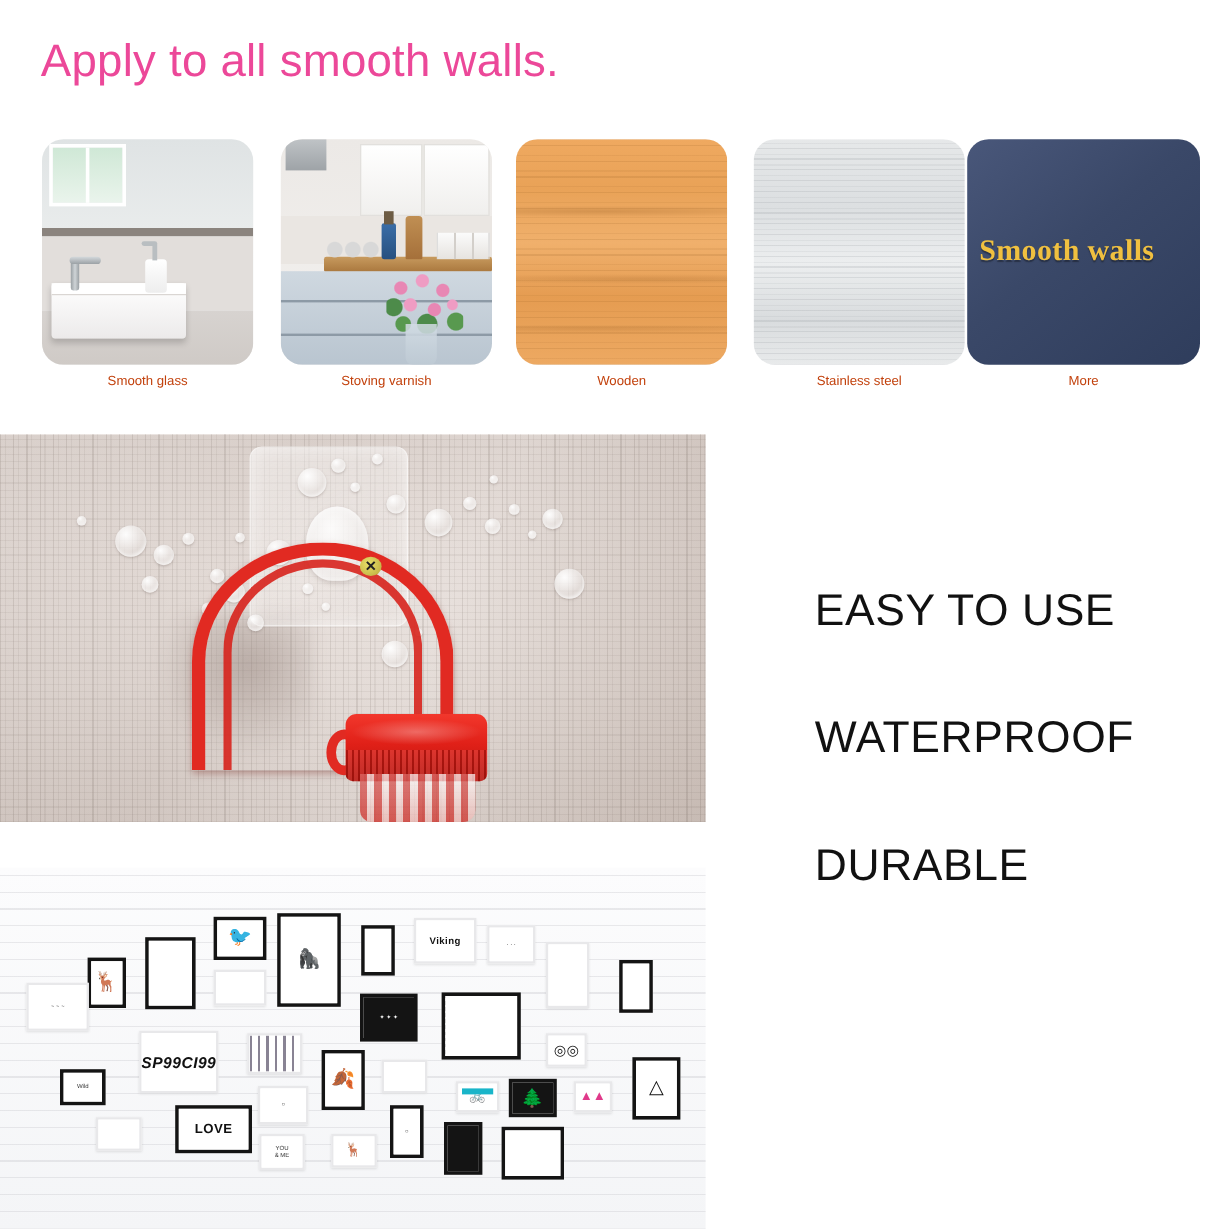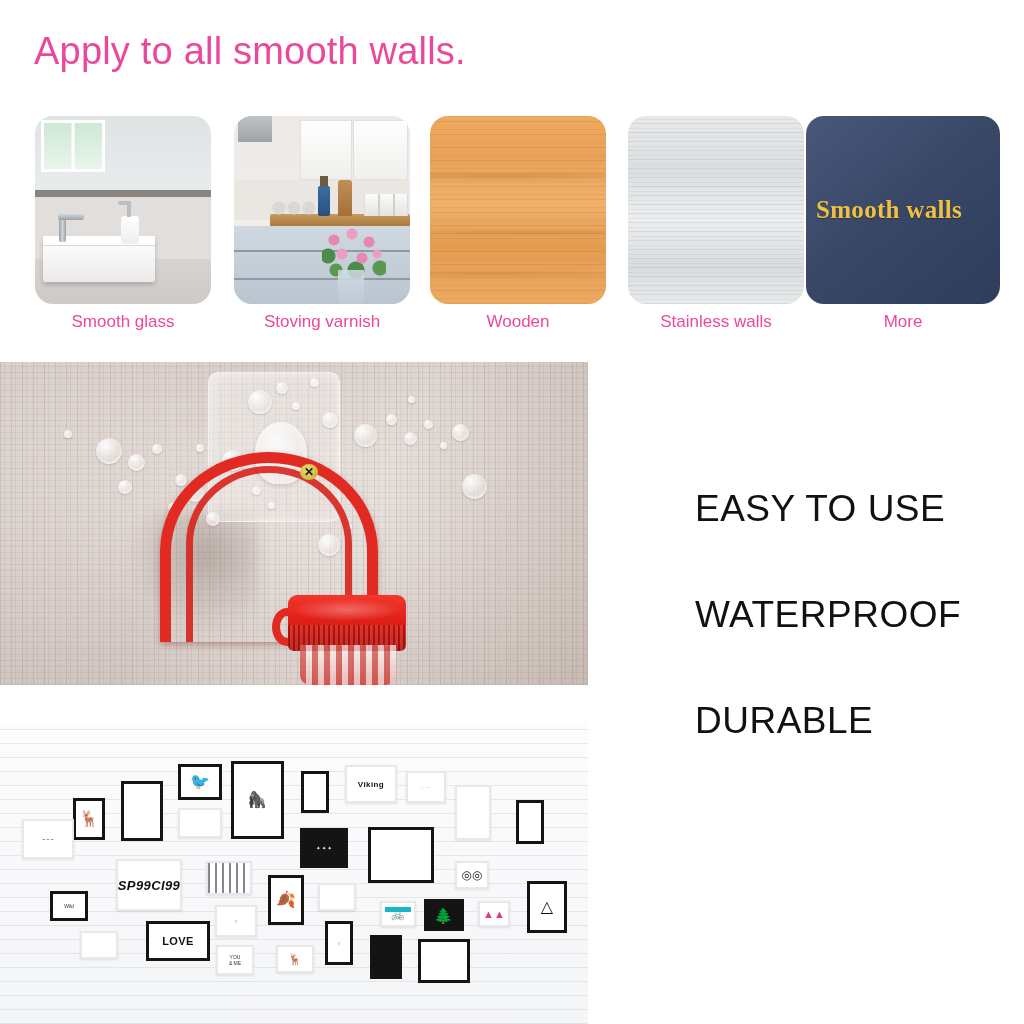--- a/index.html
+++ b/index.html
@@ -21,21 +21,21 @@
   
   #tiles { position:absolute; left:0; top:116px; width:1024px; height:240px; }
   .tile-cell { position:absolute; top:0; }
   .tile {
     position:relative; width:176px; height:188px;
     border-radius:18px; overflow:hidden;
     background:#e8e8e8;
   }
   .tile-label {
     position:absolute; top:196px; left:50%; transform:translateX(-50%);
-    font-size:17px; color:#ec4899; white-space:nowrap;
+    font-size:11px; color:#c2410c; white-space:nowrap;
   }
 
   
   .t-glass { background:linear-gradient(#dfe3e4 0%, #e9ecec 40%, #f2f3f3 100%); }
   .t-glass .win {
     position:absolute; left:6px; top:4px; width:64px; height:52px;
     background:linear-gradient(#cfe8d6,#eaf4ec); border:3px solid #fff;
   }
   .t-glass .win:after{
     content:""; position:absolute; left:50%; top:0; width:3px; height:100%;
@@ -307,21 +307,21 @@
     content:""; position:absolute; inset:0;
     background:repeating-linear-gradient(90deg, rgba(200,30,25,.55) 0 6px, rgba(255,255,255,.35) 6px 12px);
     border-radius:0 0 10px 10px;
   }
   .ring-tab{
     position:absolute; left:272px; top:246px; width:30px; height:38px;
     border:8px solid #e12a22; border-radius:50%;
   }
 
   
-  #benefits{ position:absolute; left:695px; top:488px; width:330px; }
+  #benefits{ position:absolute; left:679px; top:488px; width:330px; }
   .benefit{
     font-size:37px; color:#111; letter-spacing:.5px;
     margin-bottom:64px; white-space:nowrap;
   }
 
   
   #gallery-photo{
     position:absolute; left:0; top:723px; width:588px; height:301px;
     overflow:hidden;
     background:
@@ -431,21 +431,21 @@
       <div class="tile-label">Stoving varnish</div>
     </div>
 
     <div class="tile-cell" style="left:430px;">
       <div class="tile t-wood"></div>
       <div class="tile-label">Wooden</div>
     </div>
 
     <div class="tile-cell" style="left:628px;">
       <div class="tile t-steel"></div>
-      <div class="tile-label">Stainless walls</div>
+      <div class="tile-label">Stainless steel</div>
     </div>
 
     <div class="tile-cell" style="left:806px;text-align:center;">
       <div class="tile t-more" style="width:194px;">
         <div class="more-text">Smooth walls</div>
       </div>
       <div class="tile-label" style="left:97px;">More</div>
     </div>
   </div>
 

